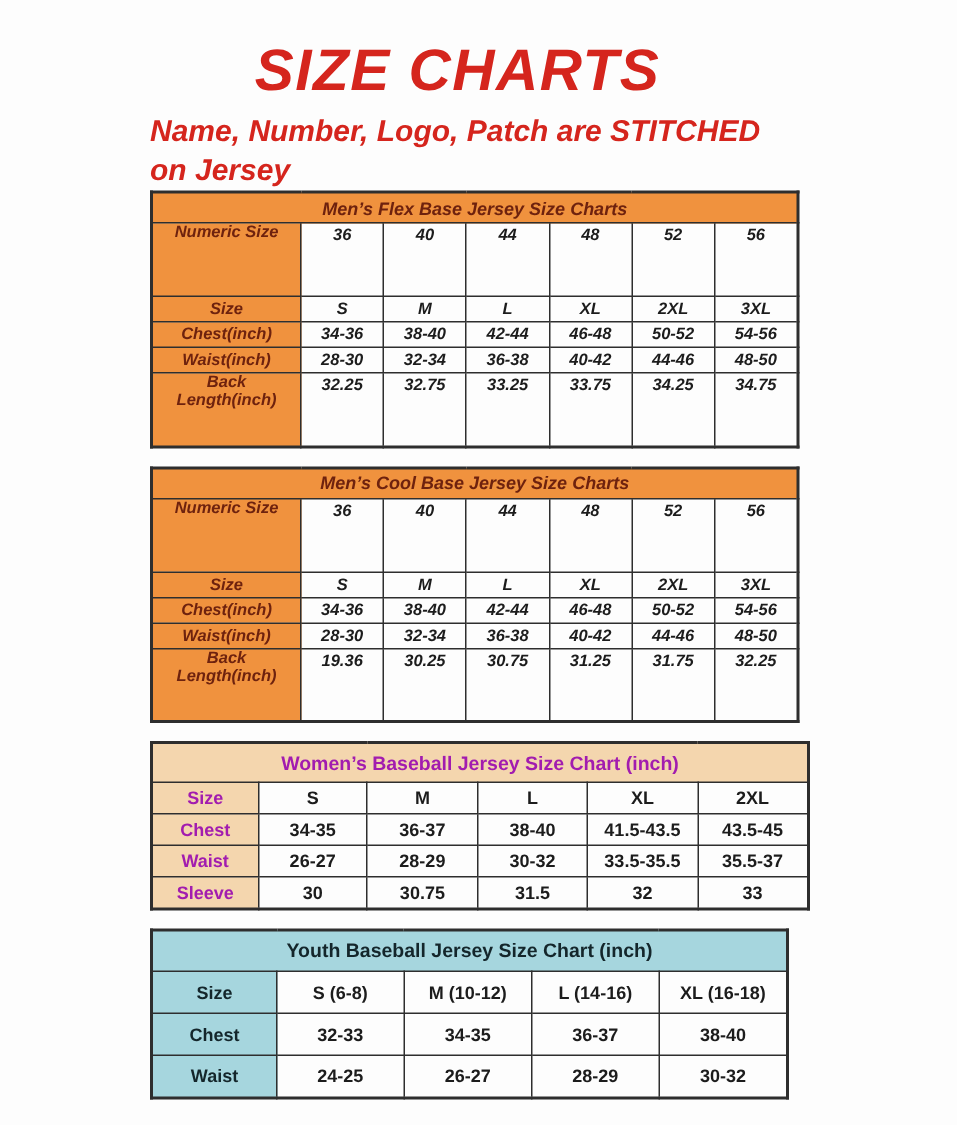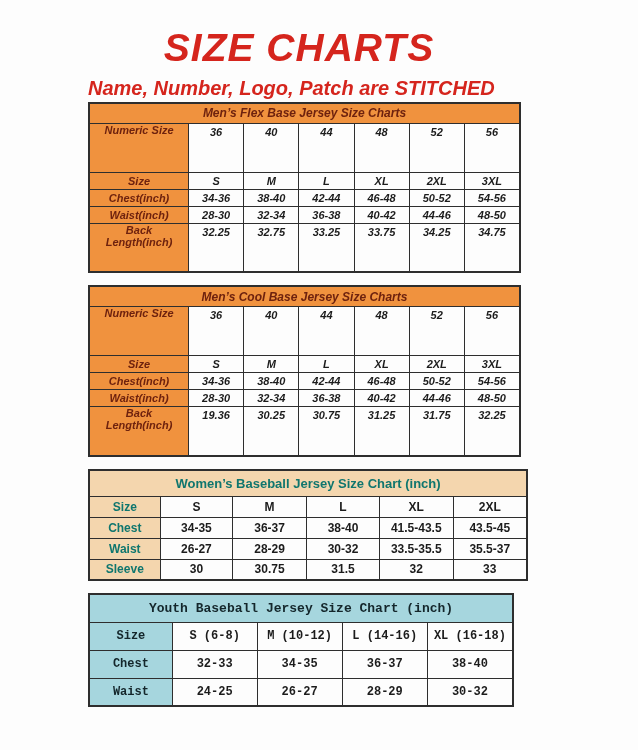--- a/index.html
+++ b/index.html
@@ -2,21 +2,21 @@
 <html style="--red: #d5251d; --orange: #f0923e; --maroon: #6e220e; --peach: #f4d6ae; --blue: #a6d6de; --ink: #1c1c1c; --border: #2e2e2e;"><head>
 <meta charset="utf-8">
 <style>
   html, body { margin: 0; padding: 0; }
   body {
     width: 638px; height: 750px;
     background: #fdfdfd;
     font-family: "Liberation Sans", "DejaVu Sans", sans-serif;
     overflow: hidden;
   }
-  .page { width: 638px; height: 750px; padding-top: 26px; box-sizing: border-box; }
+  .page { width: 638px; height: 750px; padding-top: 26px; box-sizing: border-box; padding-left: 12px; }
 
   
   .main-title {
     margin: 0 40px 6px 0;
     text-align: center;
     font-size: 39px;
     font-weight: bold;
     font-style: italic;
     letter-spacing: 1px;
     color: var(--red);
@@ -46,21 +46,21 @@
     vertical-align: middle;
     padding: 1px 2px;
   }
   td.title-cell { font-weight: bold; }
   tr.tall td { vertical-align: top; padding-top: 2px; }
 
   
   .theme-orange td.title-cell,
   .theme-orange td.label-cell { background: var(--orange); color: var(--maroon); }
   .theme-peach  td.title-cell,
-  .theme-peach  td.label-cell { background: var(--peach); color: #0f766e; }
+  .theme-peach  td.label-cell { background: var(--peach); color: #a21caf; }
   .theme-blue   td.title-cell,
   .theme-blue   td.label-cell { background: var(--blue); color: #14262b; }
 
   
   .t-men { width: 433px; font-size: 11px; font-style: italic; }
   .t-men td.title-cell { height: 17px; font-size: 12px; }
   .t-men tr { height: 17px; }
   .t-men tr.tall { height: 49px; }
   .t-men td.label-cell { width: 81px; padding: 0 10px; }
   .t-men td:not(.label-cell):not(.title-cell) { width: 56px; }
@@ -69,33 +69,34 @@
   .t-women { width: 440px; font-size: 12px; }
   .t-women td.title-cell { height: 23px; font-size: 13px; }
   .t-women tr { height: 21px; }
   .t-women td.label-cell { width: 68px; }
   .t-women td:not(.label-cell):not(.title-cell) { width: 72px; }
   .t-women tr td:nth-child(5) { width: 88px; }
 
   
   .t-youth { width: 426px; font-size: 12px; }
   .t-youth td.title-cell { height: 24px; font-size: 13px; }
-  .t-youth tr { height: 28px; font-family: Liberation Mono, monospace; }
+  .t-youth tr { height: 28px; }
   .t-youth td.label-cell { width: 81px; }
   .t-youth td:not(.label-cell):not(.title-cell) { width: 84px; }
 </style>
 </head>
 <body>
 
 <div class="page">
 
   <h1 class="main-title">SIZE CHARTS</h1>
 
   <div class="subtitle">
     <div>Name, Number, Logo, Patch are STITCHED</div>
+    <div>on Jersey</div>
   </div>
 
   <div class="tables">
     <div class="table-wrap">
         <table class="size-table theme-orange t-men">
           <tbody>
             <tr>
               <td colspan="7" class="title-cell">Men’s Flex Base Jersey Size Charts</td>
             </tr>
             <tr class="tall">

